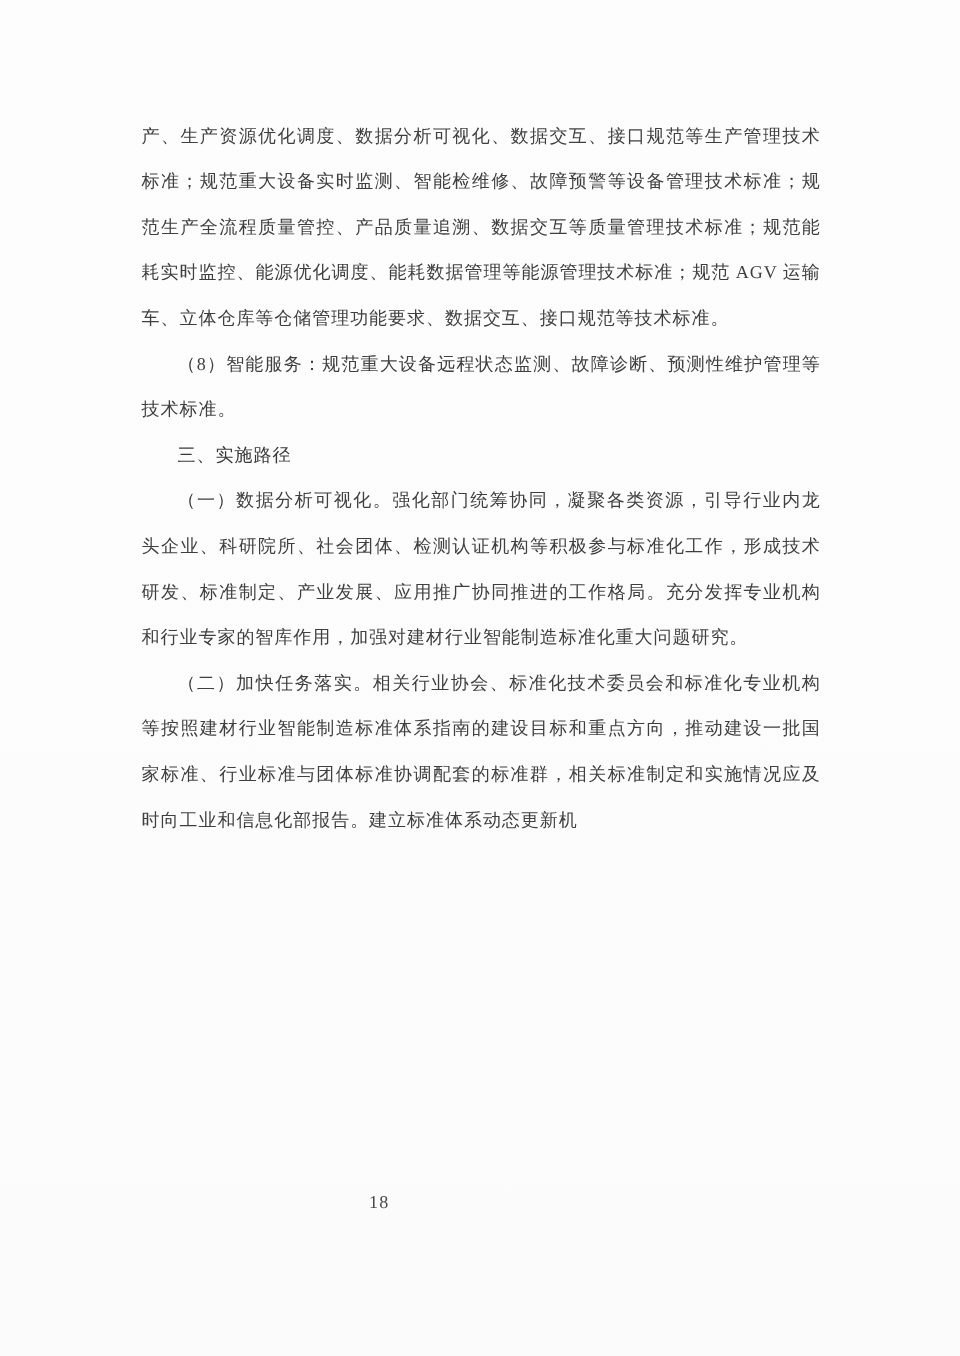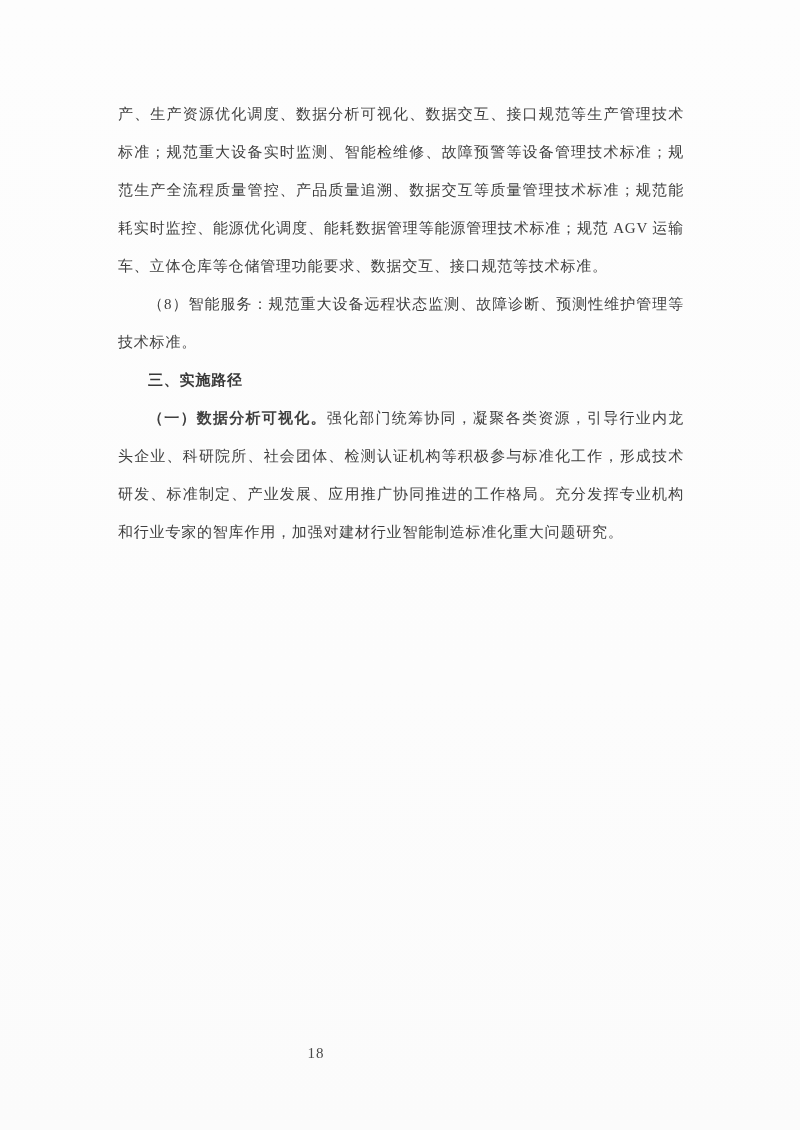--- a/index.html
+++ b/index.html
@@ -31,42 +31,43 @@
     text-align: justify;
     text-justify: inter-character;
   }
   .para {
     margin: 0;
   }
   .para.indent {
     text-indent: 2em;
   }
   .seg-bold {
-    font-weight: bold;
+    font-weight: normal;
   }
   .heading {
     font-weight: bold;
     color: #383838;
   }
   .page-footer {
     position: absolute;
     left: 0;
-    top: 1043px;
+    top: 993px;
     width: 632px;
     text-align: center;
     color: #4a4a4a;
     font-size: 15px;
     line-height: 20px;
     letter-spacing: 1px;
   }
 </style>
 </head>
 <body>
 
 <div class="page">
   <div class="doc-body">
       <p class="para"><span class="seg">产、生产资源优化调度、数据分析可视化、数据交互、接口规范等生产管理技术标准；规范重大设备实时监测、智能检维修、故障预警等设备管理技术标准；规范生产全流程质量管控、产品质量追溯、数据交互等质量管理技术标准；规范能耗实时监控、能源优化调度、能耗数据管理等能源管理技术标准；规范 AGV 运输车、立体仓库等仓储管理功能要求、数据交互、接口规范等技术标准。</span></p>
       <p class="para indent"><span class="seg">（8）智能服务：规范重大设备远程状态监测、故障诊断、预测性维护管理等技术标准。</span></p>
       <p class="para indent heading"><span class="seg-bold">三、实施路径</span></p>
       <p class="para indent"><span class="seg-bold">（一）数据分析可视化。</span><span class="seg">强化部门统筹协同，凝聚各类资源，引导行业内龙头企业、科研院所、社会团体、检测认证机构等积极参与标准化工作，形成技术研发、标准制定、产业发展、应用推广协同推进的工作格局。充分发挥专业机构和行业专家的智库作用，加强对建材行业智能制造标准化重大问题研究。</span></p>
+      <p class="para indent"><span class="seg-bold">（二）加快任务落实。</span><span class="seg">相关行业协会、标准化技术委员会和标准化专业机构等按照建材行业智能制造标准体系指南的建设目标和重点方向，推动建设一批国家标准、行业标准与团体标准协调配套的标准群，相关标准制定和实施情况应及时向工业和信息化部报告。建立标准体系动态更新机</span></p>
     </div>
   <div class="page-footer">18</div>
 </div>
 
 </body></html>

